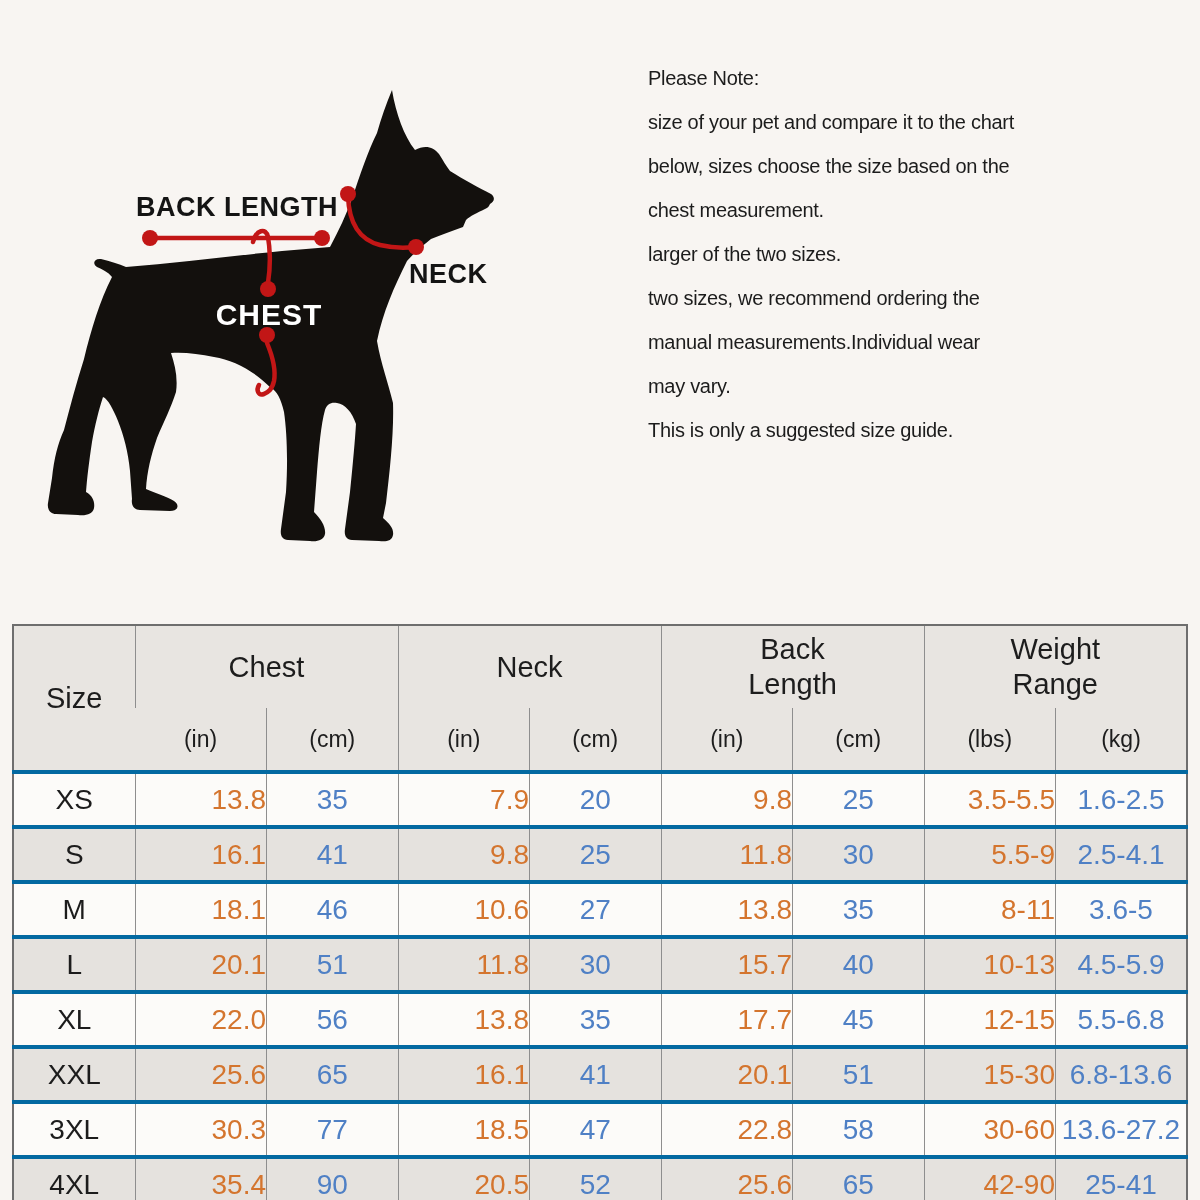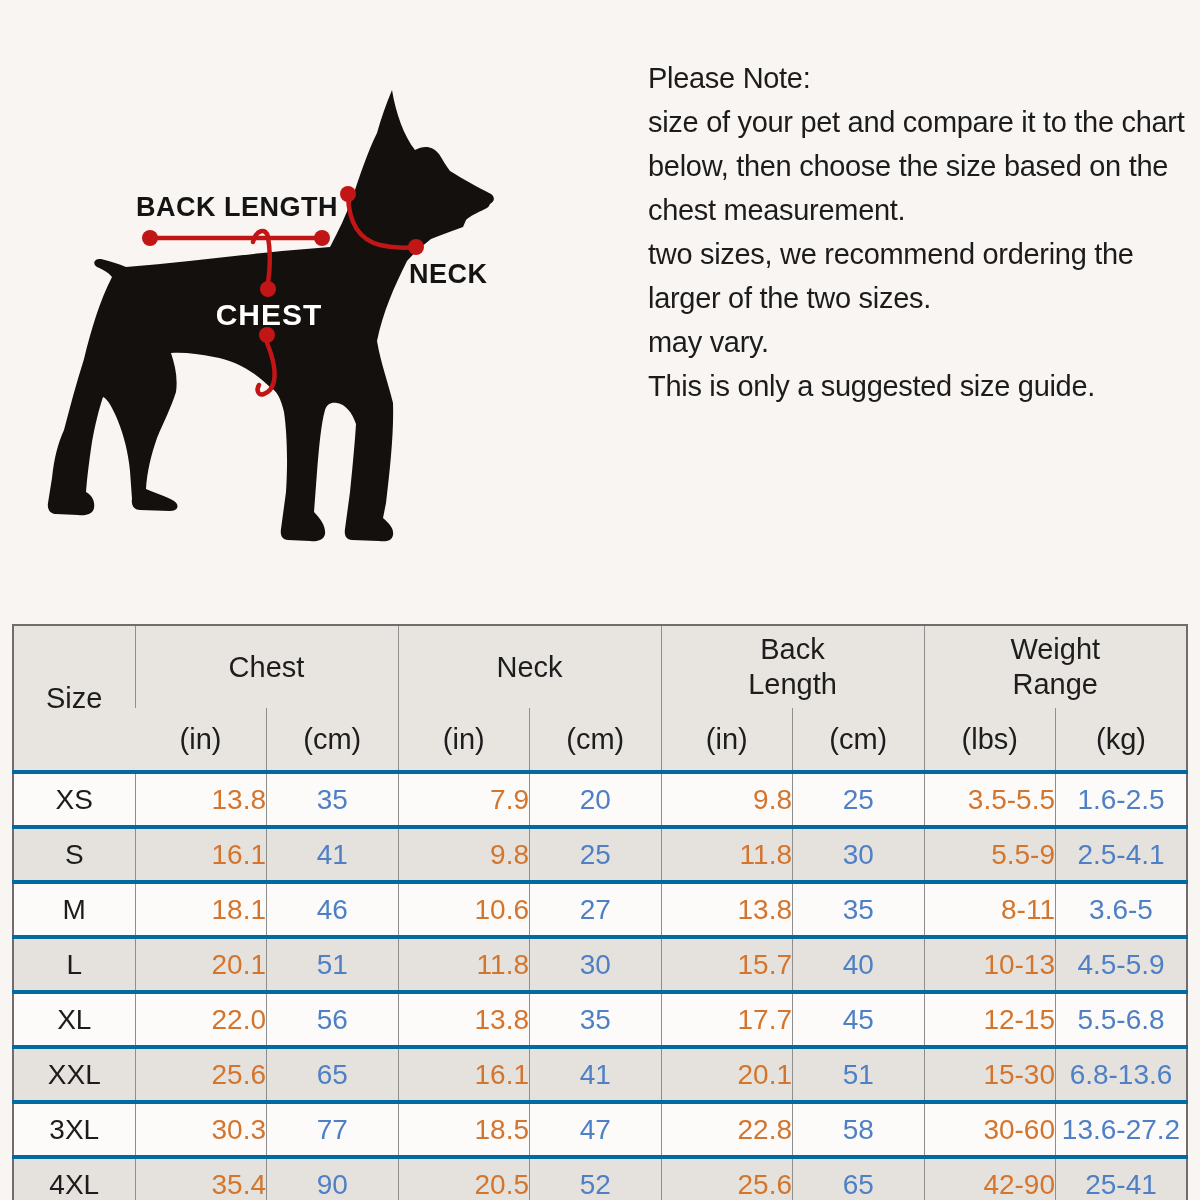--- a/index.html
+++ b/index.html
@@ -12,40 +12,40 @@
   
   .dog-svg { position:absolute; left:0; top:0; width:620px; height:620px; }
   .dog-body { fill:#13100d; }
   .meas-line { stroke:var(--annot-red,#c21616); stroke-width:4.5; fill:none; stroke-linecap:round; }
   .meas-dot { fill:var(--annot-red,#c21616); }
   .diagram-label { font-family:"Liberation Sans", sans-serif; font-weight:bold; fill:#141414; font-size:27px; letter-spacing:0.5px; }
   .diagram-label.white { fill:#ffffff; font-size:30px; letter-spacing:1px; }
   
   .note { position:absolute; left:648px; top:56px; width:540px; }
   .note-line {
-    font-size:29px; line-height:44px; color:#1c1c1c;
+    font-size:20px; line-height:44px; color:#1c1c1c;
     letter-spacing:-0.3px; white-space:pre;
   }
   
   .size-table-wrap { position:absolute; left:12px; top:624px; width:1176px; }
   table.size-table {
     width:100%; border-collapse:collapse; table-layout:fixed;
     background:#fcfbf9; border:2px solid #6e6e6e;
   }
   .size-table col.c-size { width:122px; }
   .size-table th, .size-table td {
     text-align:center; vertical-align:middle;
     border-left:1px solid #8e8e8e;
     padding:0; overflow:hidden;
   }
   .size-table th:first-child, .size-table td:first-child { border-left:none; }
   .size-table thead th { background:#e8e5e1; font-weight:normal; color:#1d1d1d; }
   .group-row th { height:82px; font-size:29px; }
   .group-label { display:inline-block; max-width:150px; line-height:1.2; }
-  .unit-row th { height:62px; font-size:29px; }
+  .unit-row th { height:62px; font-size:23px; }
   .unit-imperial { color:var(--accent-orange,#d4752e); }
   .unit-metric  { color:var(--accent-blue,#4f80c5); }
   .size-table tbody td { height:51px; font-size:28px; }
   .size-table tbody tr { border-top:4px solid #0369a1; }
   .size-table tbody tr:nth-child(odd)  { background:#fcfbf9; }
   .size-table tbody tr:nth-child(even) { background:#e5e2de; }
   td.size-cell { color:#1c1c1c; }
   td.val-imperial { color:var(--accent-orange,#d4752e);text-align:right; }
   td.val-metric   { color:var(--accent-blue,#4f80c5); }
 </style>
@@ -139,24 +139,25 @@
     </g>
 
     <text class="diagram-label" x="237" y="216" text-anchor="middle">BACK LENGTH</text>
     <text class="diagram-label" x="409" y="283" text-anchor="start">NECK</text>
     <text class="diagram-label white" x="269" y="325" text-anchor="middle">CHEST</text>
   </svg>
 
   <div class="note">
     <div class="note-line">Please Note:</div>
     <div class="note-line">size of your pet and compare it to the chart</div>
-    <div class="note-line">below, then choose the size based on the</div>
+    <div class="note-line">below, sizes choose the size based on the</div>
     <div class="note-line">chest measurement.</div>
+    <div class="note-line">larger of the two sizes.</div>
     <div class="note-line">two sizes, we recommend ordering the</div>
-    <div class="note-line">larger of the two sizes.</div>
+    <div class="note-line">manual measurements.Individual wear</div>
     <div class="note-line">may vary.</div>
     <div class="note-line">This is only a suggested size guide.</div>
   </div>
 
   <div class="size-table-wrap">
     <table class="size-table">
       <colgroup>
         <col class="c-size">
         <col>
           <col>

